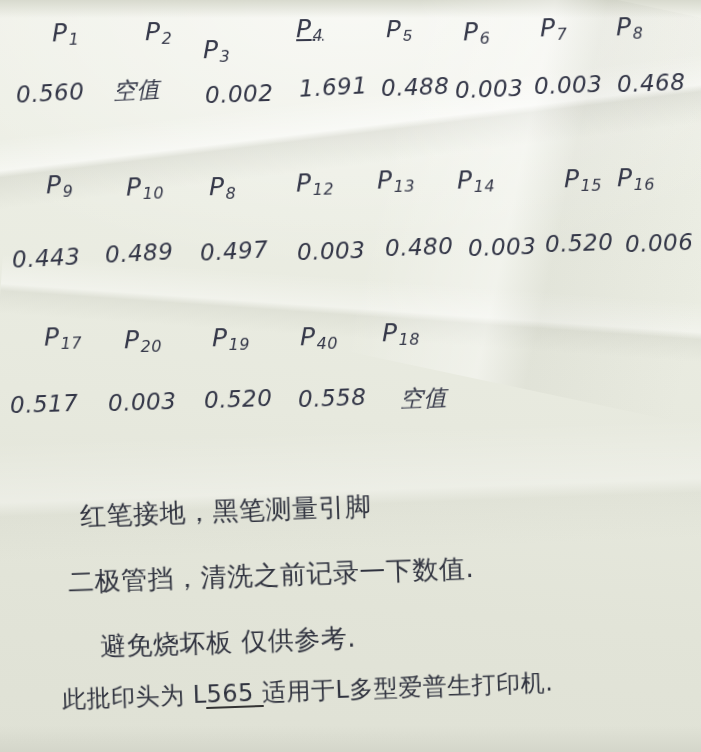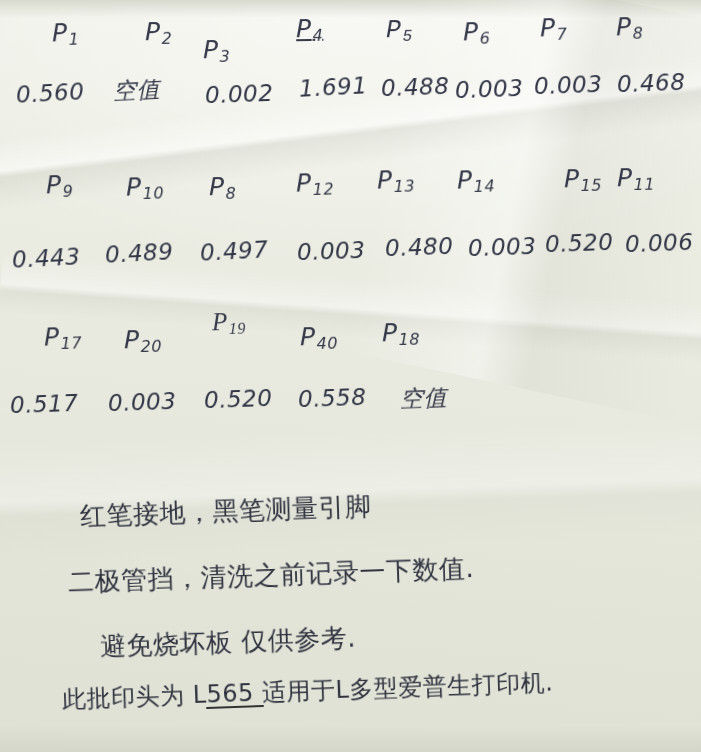--- a/index.html
+++ b/index.html
@@ -135,38 +135,38 @@
   </div>
 
   <div class="label-row">
     <span class="hw blurline" style="left:46px; top:170px; transform:rotate(-2deg);">P<span class="sub">9</span></span>
     <span class="hw blurline" style="left:126px; top:172px; transform:rotate(-2deg);">P<span class="sub">10</span></span>
     <span class="hw blurline" style="left:209px; top:172px; transform:rotate(-1deg);">P<span class="sub">8</span></span>
     <span class="hw blurline" style="left:296px; top:168px; transform:rotate(-2deg);">P<span class="sub">12</span></span>
     <span class="hw blurline" style="left:377px; top:165px; transform:rotate(-2deg);">P<span class="sub">13</span></span>
     <span class="hw blurline" style="left:457px; top:165px; transform:rotate(-2deg);">P<span class="sub">14</span></span>
     <span class="hw blurline" style="left:538px; top:164px; transform:rotate(-1deg);margin-left:26px;">P<span class="sub">15</span></span>
-    <span class="hw blurline" style="left:617px; top:163px; transform:rotate(-1deg);">P<span class="sub">11</span></span>
+    <span class="hw blurline" style="left:617px; top:163px; transform:rotate(-1deg);">P<span class="sub">16</span></span>
   </div>
 
   <div class="value-row">
     <span class="hw blurline" style="left:12px; top:245px; transform:rotate(-3deg);">0.443</span>
     <span class="hw blurline" style="left:105px; top:240px; transform:rotate(-3deg);">0.489</span>
     <span class="hw blurline" style="left:200px; top:238px; transform:rotate(-3deg);">0.497</span>
     <span class="hw blurline" style="left:297px; top:238px; transform:rotate(-2deg);">0.003</span>
     <span class="hw blurline" style="left:385px; top:234px; transform:rotate(-2deg);">0.480</span>
     <span class="hw blurline" style="left:468px; top:234px; transform:rotate(-2deg);">0.003</span>
     <span class="hw blurline" style="left:545px; top:230px; transform:rotate(-2deg);">0.520</span>
     <span class="hw blurline" style="left:625px; top:230px; transform:rotate(-2deg);">0.006</span>
   </div>
 
   <div class="label-row">
     <span class="hw blurline" style="left:44px; top:322px; transform:rotate(-2deg);">P<span class="sub">17</span></span>
     <span class="hw blurline" style="left:124px; top:325px; transform:rotate(-1deg);">P<span class="sub">20</span></span>
-    <span class="hw blurline" style="left:212px; top:308px; transform:rotate(-1deg);font-family:Liberation Serif, serif;">P<span class="sub">19</span></span>
+    <span class="hw blurline" style="left:212px; top:323px; transform:rotate(-1deg);">P<span class="sub">19</span></span>
     <span class="hw blurline" style="left:300px; top:322px; transform:rotate(-1deg);">P<span class="sub">40</span></span>
     <span class="hw blurline" style="left:382px; top:318px; transform:rotate(-1deg);">P<span class="sub">18</span></span>
   </div>
 
   <div class="value-row">
     <span class="hw blurline" style="left:10px; top:391px; transform:rotate(-2deg);">0.517</span>
     <span class="hw blurline" style="left:108px; top:389px; transform:rotate(-2deg);">0.003</span>
     <span class="hw blurline" style="left:204px; top:386px; transform:rotate(-2deg);">0.520</span>
     <span class="hw blurline" style="left:298px; top:385px; transform:rotate(-2deg);">0.558</span>
     <span class="hw cn blurline" style="left:400px; top:383px; transform:rotate(-2deg);">空值</span>

